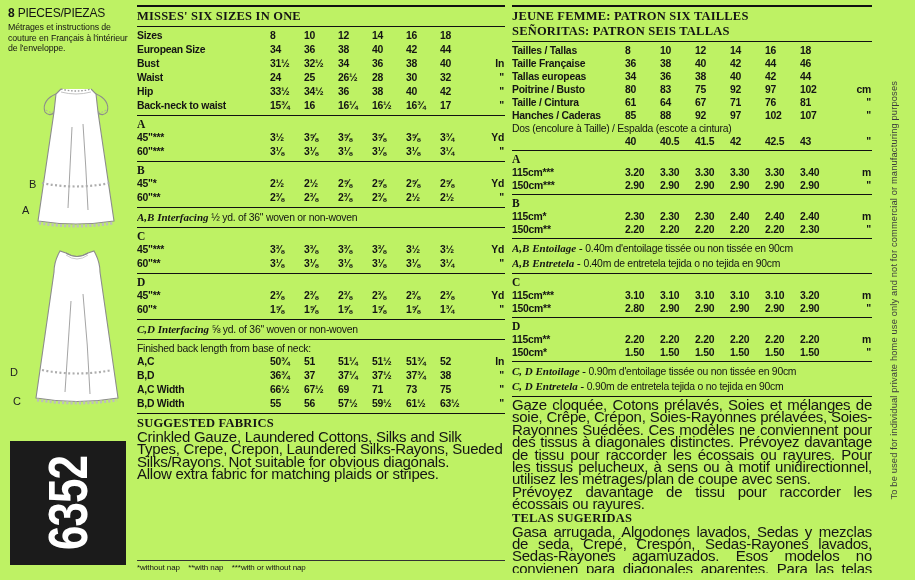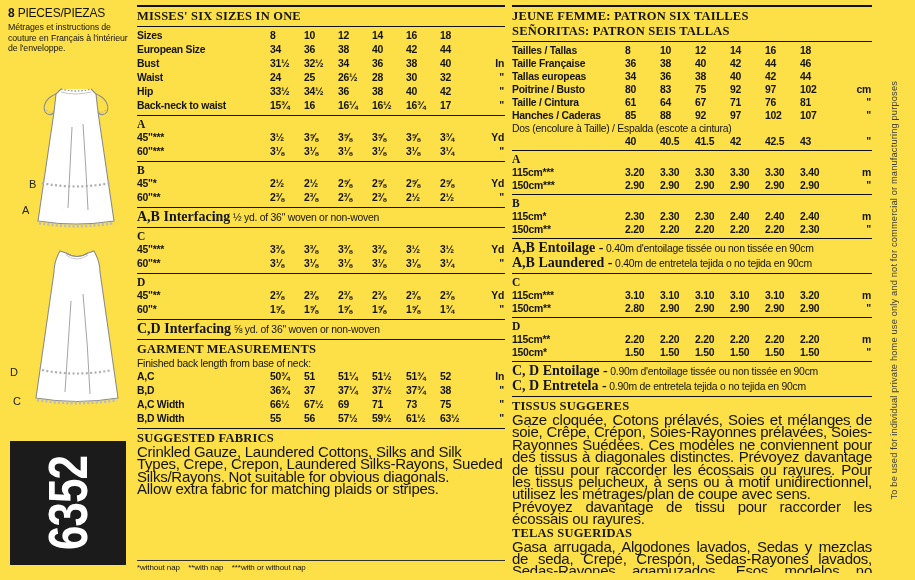--- a/index.html
+++ b/index.html
@@ -1,17 +1,17 @@
 <!DOCTYPE html>
 <html><head>
 <meta charset="utf-8">
 <style>
   html,body{margin:0;padding:0;background:#f4f4f2;}
   .page{
-    position:relative;width:915px;height:580px;background:#fde047;
+    position:relative;width:915px;height:580px;background:#bef264;
     font-family:"Liberation Sans","DejaVu Sans",sans-serif;color:#141414;
     overflow:hidden;
   }
   
   .pieces{position:absolute;left:8px;top:6px;width:126px;}
   .pieces-title{font-size:12px;letter-spacing:-0.2px;}
   .pieces-title .pc{font-weight:700;}
   .pieces-note{font-size:8.8px;line-height:10.6px;margin-top:2px;letter-spacing:-0.1px;}
   .dress{position:absolute;}
   .dress1{left:30px;top:82px;}
@@ -37,21 +37,21 @@
     font-size:12.5px;line-height:15px;letter-spacing:0.2px;
   }
   .vhdr{
     font-family:"Liberation Serif","DejaVu Serif",serif;font-weight:700;
     font-size:11.5px;line-height:13px;
   }
   .sans{font-size:10.4px;letter-spacing:-0.25px;}
   .noteline{font-size:10.4px;line-height:14px;letter-spacing:-0.25px;}
   .noteline .b{
     font-family:"Liberation Serif","DejaVu Serif",serif;font-weight:700;
-    font-size:14px;letter-spacing:0;
+    font-size:11px;letter-spacing:0;font-style:italic;
   }
   .mrow{display:grid;font-weight:bold;}
   .col-en .mrow{grid-template-columns:133px repeat(6,34px) 1fr;line-height:14px;}
   .col-fr .mrow{grid-template-columns:113px repeat(6,35px) 1fr;line-height:13px;}
   .mrow span{font-size:10.4px;letter-spacing:-0.25px;white-space:nowrap;}
   .mrow .munit{text-align:right;padding-right:1px;}
   .sub{line-height:13px;}
   .paras .para{font-size:15px;line-height:12.4px;letter-spacing:-0.25px;}
   .col-fr .paras .para{text-align:justify;}
   .footgrp{margin-top:auto;}
@@ -277,21 +277,20 @@
           <span class="mval">1⅝</span>
           <span class="mval">1¾</span>
           <span class="munit">"</span>
         </div>
       </div>
     <div class="rule"></div>
     <div class="noteline">
       <span class="b">C,D Interfacing</span><span> ⅝ yd. of 36" woven or non-woven</span>
     </div>
     <div class="rule"></div>
-    <div class="hdr">GARMENT MEASUREMENTS</div>
     <div class="sub sans">Finished back length from base of neck:</div>
     <div>
         <div class="mrow">
           <span class="mlabel">A,C</span>
           <span class="mval">50¾</span>
           <span class="mval">51</span>
           <span class="mval">51¼</span>
           <span class="mval">51½</span>
           <span class="mval">51¾</span>
           <span class="mval">52</span>
@@ -466,21 +465,21 @@
           <span class="mval">2.20</span>
           <span class="mval">2.30</span>
           <span class="munit">"</span>
         </div>
       </div>
     <div class="rule"></div>
     <div class="noteline">
       <span class="b">A,B Entoilage -</span><span> 0.40m d'entoilage tissée ou non tissée en 90cm</span>
     </div>
     <div class="noteline">
-      <span class="b">A,B Laundered -</span><span> 0.40m de entretela tejida o no tejida en 90cm</span>
+      <span class="b">A,B Entretela -</span><span> 0.40m de entretela tejida o no tejida en 90cm</span>
     </div>
     <div class="rule"></div>
     <div class="vhdr">C</div>
     <div>
         <div class="mrow">
           <span class="mlabel">115cm***</span>
           <span class="mval">3.10</span>
           <span class="mval">3.10</span>
           <span class="mval">3.10</span>
           <span class="mval">3.10</span>
@@ -524,21 +523,20 @@
         </div>
       </div>
     <div class="rule"></div>
     <div class="noteline">
       <span class="b">C, D Entoilage -</span><span> 0.90m d'entoilage tissée ou non tissée en 90cm</span>
     </div>
     <div class="noteline">
       <span class="b">C, D Entretela -</span><span> 0.90m de entretela tejida o no tejida en 90cm</span>
     </div>
     <div class="rule"></div>
-    <div class="hdr">TISSUS SUGGERES</div>
     <div class="paras">
         <div class="para">Gaze cloquée, Cotons prélavés, Soies et mélanges de soie, Crêpe, Crépon, Soies-Rayonnes prélavées, Soies-Rayonnes Suédées. Ces modèles ne conviennent pour des tissus à diagonales distinctes. Prévoyez davantage de tissu pour raccorder les écossais ou rayures. Pour les tissus pelucheux, à sens ou à motif unidirectionnel, utilisez les métrages/plan de coupe avec sens.</div>
         <div class="para">Prévoyez davantage de tissu pour raccorder les écossais ou rayures.</div>
       </div>
     <div class="hdr">TELAS SUGERIDAS</div>
     <div class="paras">
         <div class="para">Gasa arrugada, Algodones lavados, Sedas y mezclas de seda, Crepé, Crespón, Sedas-Rayones lavados, Sedas-Rayones agamuzados. Esos modelos no convienen para diagonales aparentes. Para las telas felposas, con pelusa o tela estampada en una dirección, use los metrajes/diagramas de corte con pelusa.</div>
         <div class="para">Se necesita tela adicional para casar cuadros o rayas.</div>
       </div>
     <div class="footgrp">

